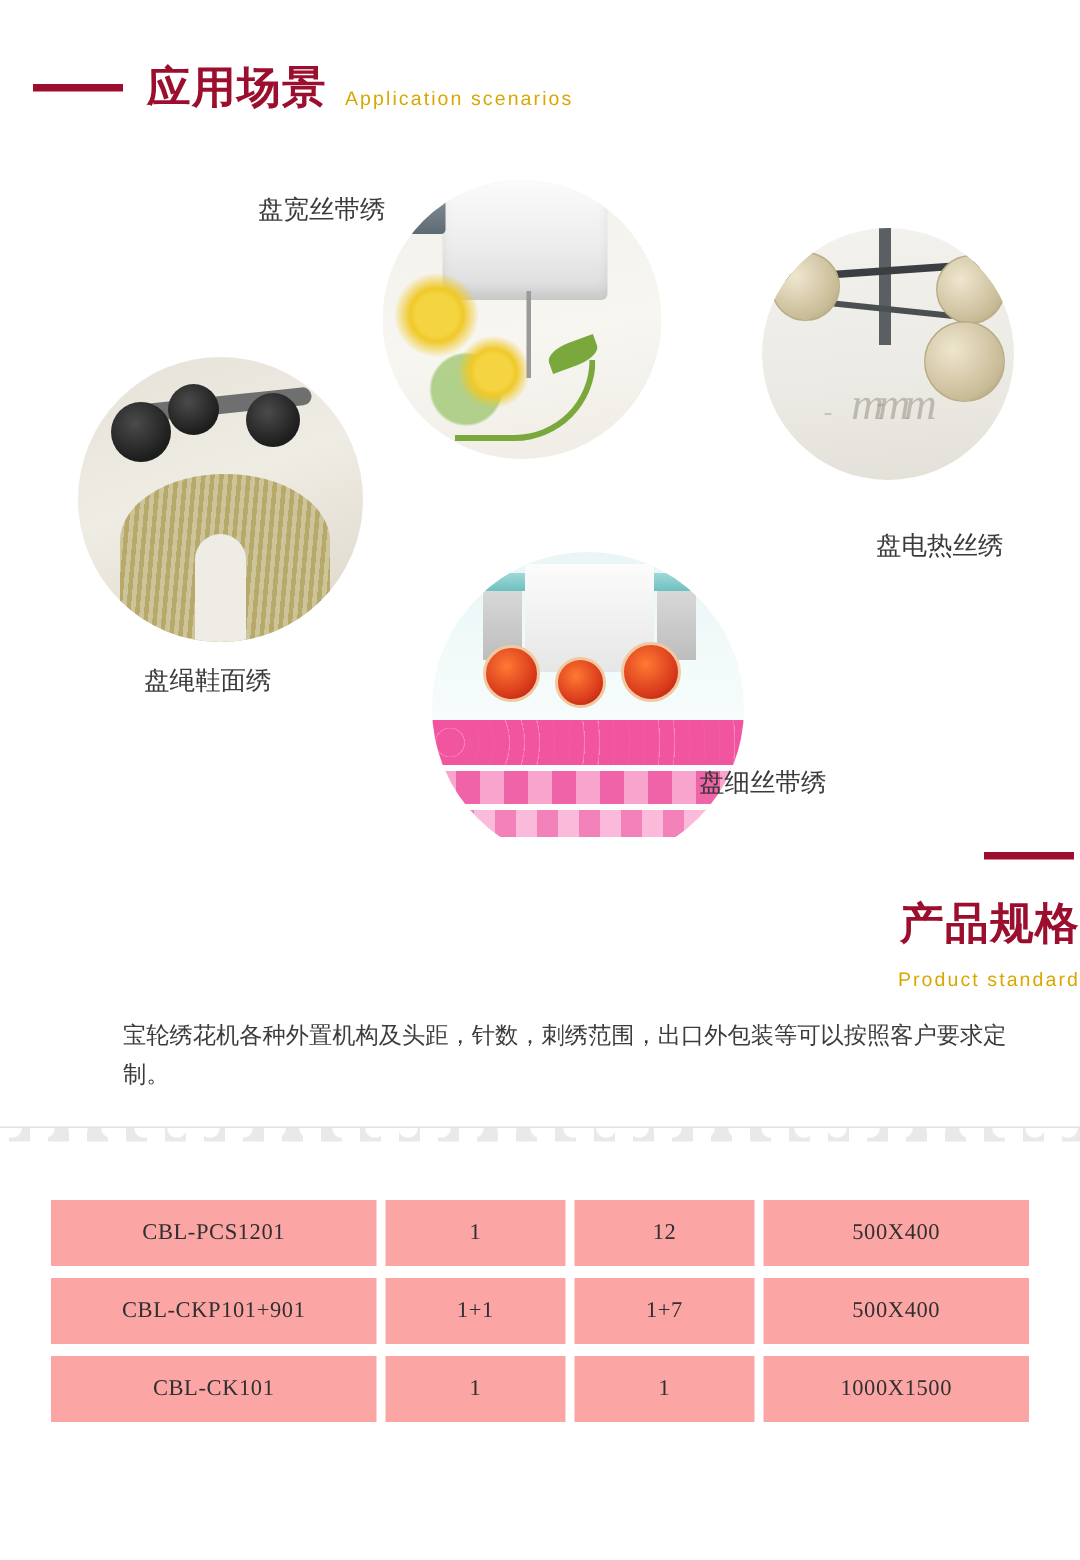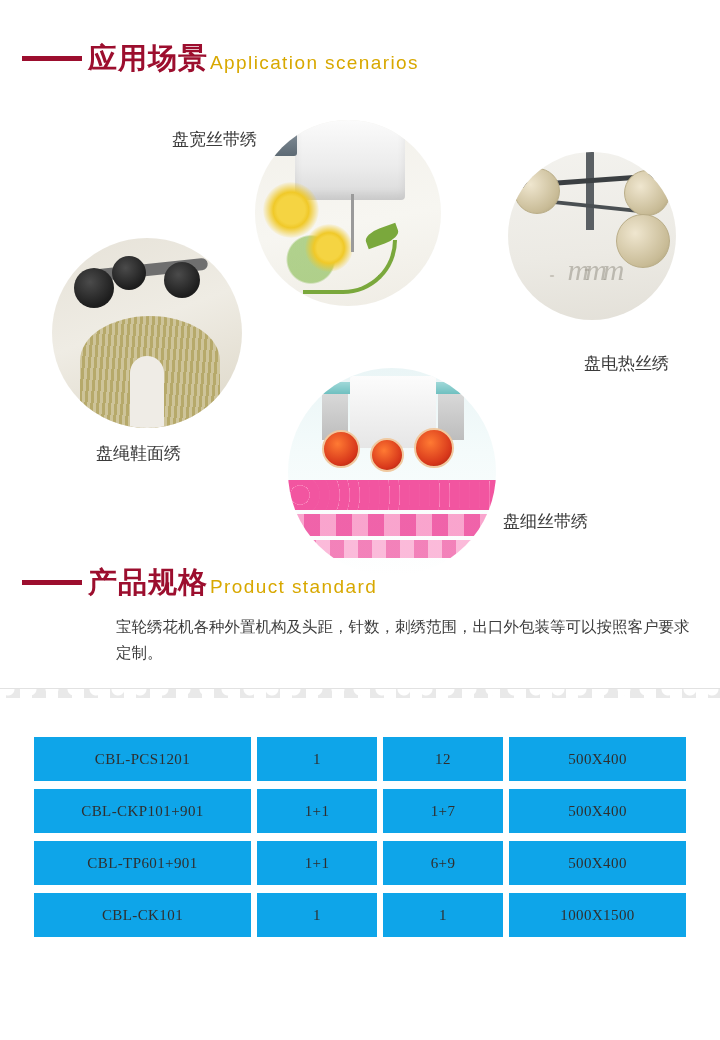--- a/index.html
+++ b/index.html
@@ -13,41 +13,41 @@
     font-family: "Liberation Sans", sans-serif;
     color: #333;
     overflow: hidden;
     position: relative;
   }
 
   
   .section-head {
     display: flex;
     align-items: flex-end;
-    gap: 2px;
+    gap: 12px;
     padding-left: 22px;
   }
   .head-bar {
     width: 60px;
     height: 5px;
     background: #9c0e2e;
     margin-bottom: 16px;
     margin-right: 4px;
   }
   .head-cn {
     font-family: "DejaVu Sans", "Liberation Sans", sans-serif;
     font-size: 29px;
     font-weight: bold;
     color: #9c0e2e;
     letter-spacing: 1px;
     line-height: 1;
     padding-bottom: 4px;
   }
   .head-en {
-    font-size: 19px;
+    font-size: 13px;
     color: #d8a800;
     letter-spacing: 1.4px;
     line-height: 1;
     padding-bottom: 5px;
   }
 
   
   #scenarios {
     position: relative;
     height: 480px;
@@ -210,21 +210,21 @@
   }
   #photo-ribbon-fine .r1 { top: 112px; }
   #photo-ribbon-fine .r2 { top: 146px; height: 22px;
     background: repeating-linear-gradient(90deg,#f9a0cb 0 16px,#ef5ba5 16px 32px); }
   #photo-ribbon-fine .r3 { top: 172px; height: 18px;
     background: repeating-linear-gradient(90deg,#fbb7d8 0 14px,#f27bb6 14px 28px); }
 
   
   #product-standard { margin-top: 8px; }
   .standard-desc {
-    margin: 14px 22px 0 116px;
+    margin: 14px 22px 0 82px;
     font-family: "DejaVu Sans", "Liberation Sans", sans-serif;
     font-size: 15.5px;
     color: #3c3c3c;
     line-height: 1.65;
     max-width: 600px;
   }
 
   
   .perforation {
     position: relative;
@@ -250,21 +250,21 @@
 
   
   .spec-table {
     width: 660px;
     margin: 18px auto 0 auto;
     border-collapse: separate;
     border-spacing: 6px 8px;
     table-layout: fixed;
   }
   .spec-table td {
-    background: #0ea5e9;
+    background: #fca5a5;
     height: 42px;
     text-align: center;
     vertical-align: middle;
     font-family: "Liberation Serif", "DejaVu Serif", serif;
     font-size: 15px;
     color: #2f2f2f;
     letter-spacing: 0.4px;
   }
   .spec-table td.c0 { width: 215px; }
   .spec-table td.c1 { width: 118px; }
@@ -316,27 +316,27 @@
   <div class="photo" id="photo-ribbon-fine">
     <div class="rail"></div>
     <div class="head"></div>
     <div class="spool s1"></div>
     <div class="spool s2"></div>
     <div class="spool s3"></div>
     <div class="rowpink r1"></div>
     <div class="rowpink r2"></div>
     <div class="rowpink r3"></div>
   </div>
-  <div class="caption" style="left:466px; top:510px;margin-left:37px;">盘细丝带绣</div>
+  <div class="caption" style="left:466px; top:510px;">盘细丝带绣</div>
 
 </div>
 
 <div id="product-standard">
 
-  <div class="section-head" style="padding-top:80px;">
+  <div class="section-head" style="padding-top:80px;flex-direction:column;">
     <span class="head-bar"></span>
     <span class="head-cn">产品规格</span>
     <span class="head-en">Product standard</span>
   </div>
 
   <p class="standard-desc">宝轮绣花机各种外置机构及头距，针数，刺绣范围，出口外包装等可以按照客户要求定制。</p>
 
   <div class="perforation"></div>
 
   <table class="spec-table">
@@ -347,26 +347,20 @@
           <td class="c2">12</td>
           <td class="c3">500X400</td>
         </tr>
         <tr>
           <td class="c0">CBL-CKP101+901</td>
           <td class="c1">1+1</td>
           <td class="c2">1+7</td>
           <td class="c3">500X400</td>
         </tr>
         <tr>
-          <td class="c0">CBL-TP601+901</td>
-          <td class="c1">1+1</td>
-          <td class="c2">6+9</td>
-          <td class="c3">500X400</td>
-        </tr>
-        <tr>
           <td class="c0">CBL-CK101</td>
           <td class="c1">1</td>
           <td class="c2">1</td>
           <td class="c3">1000X1500</td>
         </tr>
       </tbody>
   </table>
 
 </div>
 

